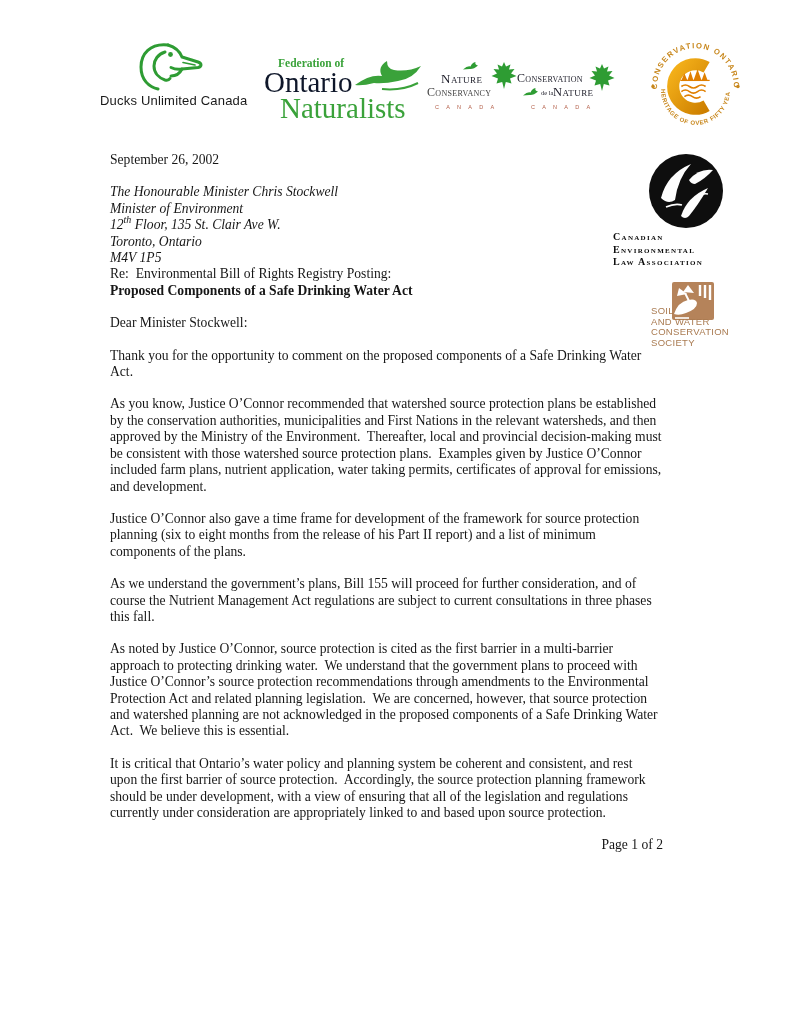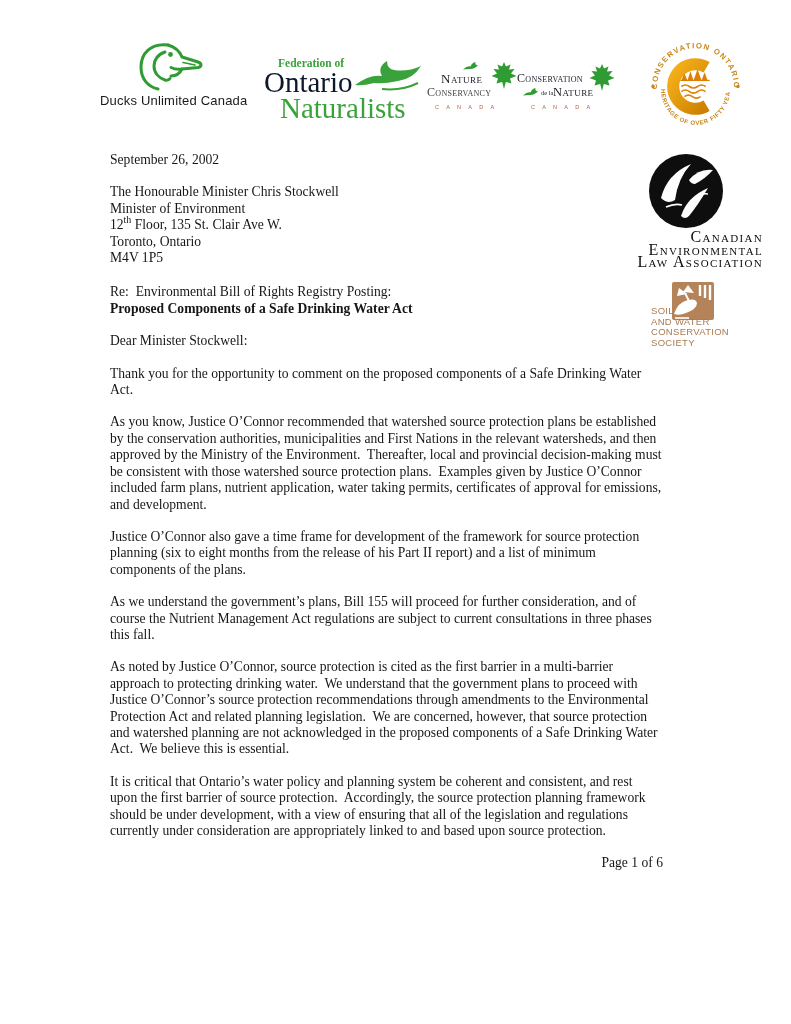--- a/index.html
+++ b/index.html
@@ -31,32 +31,32 @@
   .cdn-dela{position:absolute;left:24px;top:29px;font-size:6.5px;color:#1c1c28;}
   .cdn-bird{position:absolute;left:6px;top:28px;}
   .cdn-l2{position:absolute;left:36px;top:25px;font-variant:small-caps;font-size:12.5px;color:#1c1c28;letter-spacing:.4px;}
   .cdn-leaf{position:absolute;right:0;top:3px;}
   .cdn .mini-canada{left:14px;}
 
   .co{left:647px;top:38px;width:97px;height:97px;}
 
   
   .cela-seal{left:648px;top:153px;}
-  .cela-text{left:613px;top:231px;width:150px;text-align:right;
-             font-variant:small-caps;font-weight:400;font-size:16px;letter-spacing:1.3px;
+  .cela-text{left:613px;top:231px;width:150px;text-align:left;
+             font-variant:small-caps;font-weight:700;font-size:10px;letter-spacing:1.3px;
              line-height:12.6px;color:#0c0c0c;}
   .swcs-emblem{left:671px;top:281px;}
   .swcs-text{left:651px;top:306px;font-family:"Liberation Sans",sans-serif;font-size:9.5px;
              line-height:10.6px;letter-spacing:.3px;color:#a97a50;}
 
   
   .letter{position:absolute;left:110px;top:152px;width:553px;font-size:13.6px;line-height:16.4px;}
   .letter p{margin:0 0 16px 0;white-space:pre-wrap;}
   .addr p, .re p{margin:0;}
-  .addr{margin-bottom:18px;}
+  .addr{margin-bottom:0;font-style:italic;}
   .re{margin-bottom:16px;}
   .re .bold{font-weight:bold;white-space:pre-wrap;}
   sup{font-size:10px;vertical-align:6px;line-height:0;}
   .ital{}
   .page-footer{text-align:right;margin-top:2px;}
 </style>
 </head>
 <body>
 
 <div class="page">
@@ -191,16 +191,16 @@
 
     <p>Dear Minister Stockwell:</p>
 
     <p>Thank you for the opportunity to comment on the proposed components of a Safe Drinking Water Act.</p>
     <p>As you know, Justice O’Connor recommended that watershed source protection plans be established by the conservation authorities, municipalities and First Nations in the relevant watersheds, and then approved by the Ministry of the Environment.  Thereafter, local and provincial decision-making must be consistent with those watershed source protection plans.  Examples given by Justice O’Connor included farm plans, nutrient application, water taking permits, certificates of approval for emissions, and development.</p>
     <p>Justice O’Connor also gave a time frame for development of the framework for source protection planning (six to eight months from the release of his Part II report) and a list of minimum components of the plans.</p>
     <p>As we understand the government’s plans, Bill 155 will proceed for further consideration, and of course the Nutrient Management Act regulations are subject to current consultations in three phases this fall.</p>
     <p><span>As noted by Justice O’Connor, source protection is cited as the </span><span class="ital">first</span><span> barrier in a multi-barrier approach to protecting drinking water.  We understand that the government plans to proceed with Justice O’Connor’s source protection recommendations through amendments to the Environmental Protection Act and related planning legislation.  We are concerned, however, that source protection and watershed planning are not acknowledged in the proposed components of a Safe Drinking Water Act.  We believe this is essential.</span></p>
     <p>It is critical that Ontario’s water policy and planning system be coherent and consistent, and rest upon the first barrier of source protection.  Accordingly, the source protection planning framework should be under development, with a view of ensuring that all of the legislation and regulations currently under consideration are appropriately linked to and based upon source protection.</p>
 
-    <div class="page-footer">Page 1 of 6</div>
+    <div class="page-footer">Page 1 of 2</div>
   </div>
 
 </div>
 
 </body></html>

